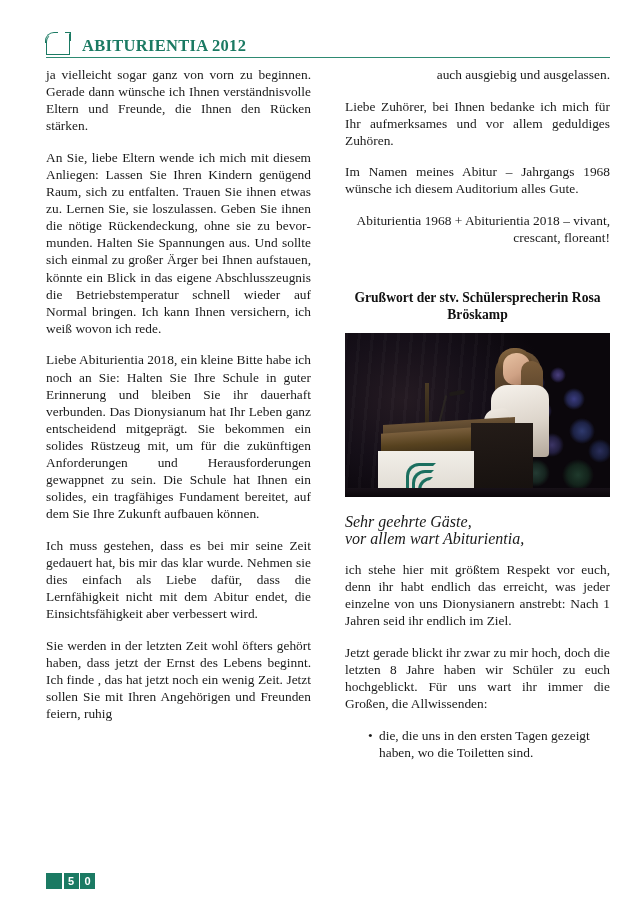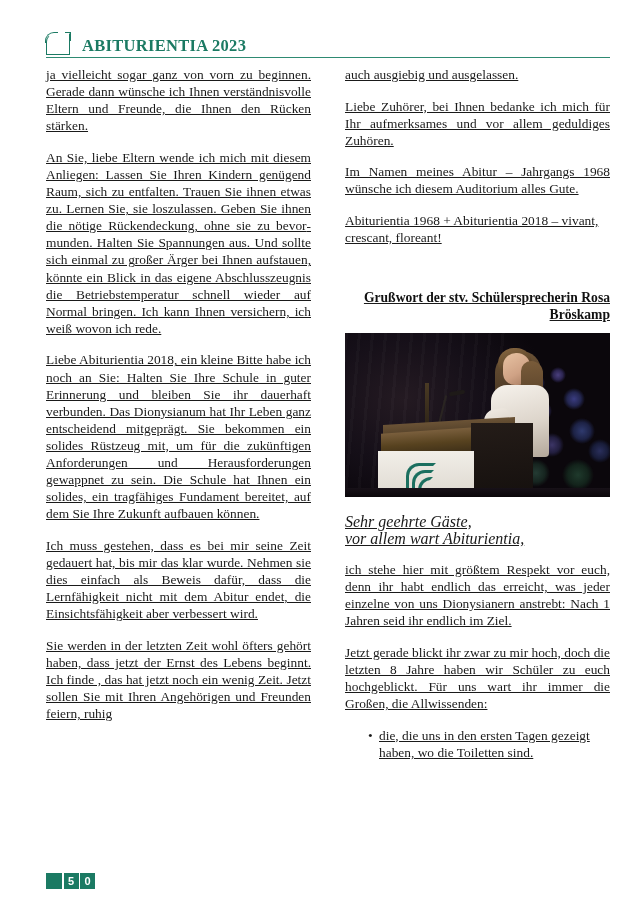--- a/index.html
+++ b/index.html
@@ -97,43 +97,42 @@
     left: 46px;
     top: 66px;
     width: 564px;
     height: 790px;
   }
 
   .col {
     position: absolute;
     top: 0;
     width: 265px;
-    text-decoration: underline;
   }
   .col-left  { left: 0; }
   .col-right { left: 299px; }
 
   p.body {
     margin: 0 0 14.5px 0;
     font-size: 13.4px;
     line-height: 17.1px;
     text-align: justify;
     text-justify: inter-word;
     hyphens: manual;
   }
   p.body:last-child { margin-bottom: 5px; }
 
-  p.tight { text-align: left; }
+  p.tight { text-align: right; }
 
   .section-heading {
     margin: 0 0 10px 0;
     font-size: 13.6px;
     font-weight: bold;
     line-height: 17px;
-    text-align: right;
+    text-align: center;
     color: #111111;
   }
 
   .spacer-lg { height: 28px; }
 
   .salutation {
     margin: 0 0 14px 0;
     font-style: italic;
     font-size: 16px;
     line-height: 17.1px;
@@ -371,32 +370,32 @@
   .pg-box.blank { width: 16px; }
 </style>
 </head>
 <body>
 
 <div class="page">
 
   <div class="page-header">
     <div class="header-row">
       <span class="brand-mark"></span>
-      <span class="header-title">ABITURIENTIA 2023</span>
+      <span class="header-title">ABITURIENTIA 2012</span>
     </div>
     <div class="header-rule"></div>
   </div>
 
   <div class="columns">
 
     <div class="col col-left">
       <p class="body">ja vielleicht sogar ganz von vorn zu be­ginnen. Gerade dann wünsche ich Ihnen verständnisvolle Eltern und Freunde, die Ihnen den Rücken stärken.</p>
       <p class="body">An Sie, liebe Eltern wende ich mich mit diesem Anliegen: Lassen Sie Ihren Kin­dern genügend Raum, sich zu entfalten. Trauen Sie ihnen etwas zu. Lernen Sie, sie loszulassen. Geben Sie ihnen die nö­tige Rückendeckung, ohne sie zu bevor­munden. Halten Sie Spannungen aus. Und sollte sich einmal zu großer Ärger bei Ihnen aufstauen, könnte ein Blick in das eigene Abschlusszeugnis die Betrieb­stemperatur schnell wieder auf Normal bringen. Ich kann Ihnen versichern, ich weiß wovon ich rede.</p>
       <p class="body">Liebe Abiturientia 2018, ein kleine Bit­te habe ich noch an Sie: Halten Sie Ihre Schule in guter Erinnerung und bleiben Sie ihr dauerhaft verbunden. Das Diony­sianum hat Ihr Leben ganz entscheidend mitgeprägt. Sie bekommen ein solides Rüstzeug mit, um für die zukünftigen Anforderungen und Herausforderungen gewappnet zu sein. Die Schule hat Ihnen ein solides, ein tragfähiges Fundament bereitet, auf dem Sie Ihre Zukunft auf­bauen können.</p>
-      <p class="body">Ich muss gestehen, dass es bei mir seine Zeit gedauert hat, bis mir das klar wurde. Nehmen sie dies einfach als Beweis da­für, dass die Lernfähigkeit nicht mit dem Abitur endet, die Einsichtsfähigkeit aber verbessert wird.</p>
+      <p class="body">Ich muss gestehen, dass es bei mir seine Zeit gedauert hat, bis mir das klar wurde. Nehmen sie dies einfach als Liebe da­für, dass die Lernfähigkeit nicht mit dem Abitur endet, die Einsichtsfähigkeit aber verbessert wird.</p>
       <p class="body">Sie werden in der letzten Zeit wohl öfters gehört haben, dass jetzt der Ernst des Le­bens beginnt. Ich finde , das hat jetzt noch ein wenig Zeit. Jetzt sollen Sie mit Ihren Angehörigen und Freunden feiern, ruhig</p>
     </div>
 
     <div class="col col-right">
       <p class="body tight">auch ausgiebig und ausgelassen.</p>
       <p class="body">Liebe Zuhörer, bei Ihnen bedanke ich mich für Ihr aufmerksames und vor allem geduldiges Zuhören.</p>
       <p class="body">Im Namen meines Abitur  – Jahrgangs 1968 wünsche ich diesem Auditorium alles Gute.</p>
       <p class="body tight">Abiturientia 1968 + Abiturientia 2018 – vivant, crescant, floreant!</p>
 
       <div class="spacer-lg"></div>

